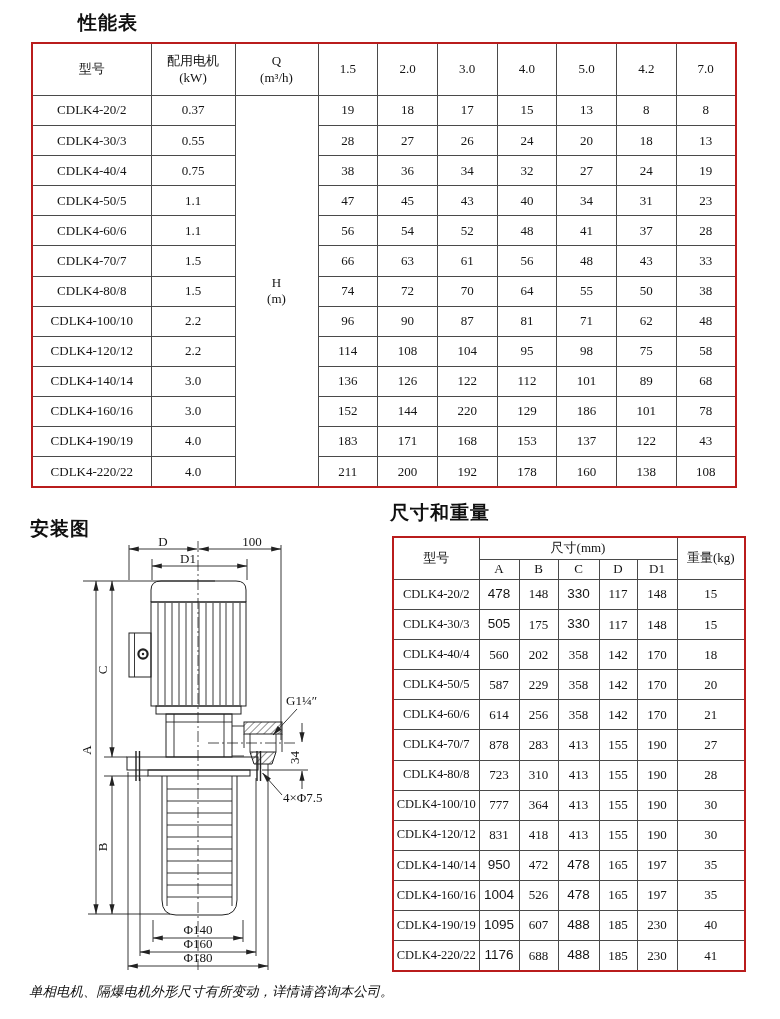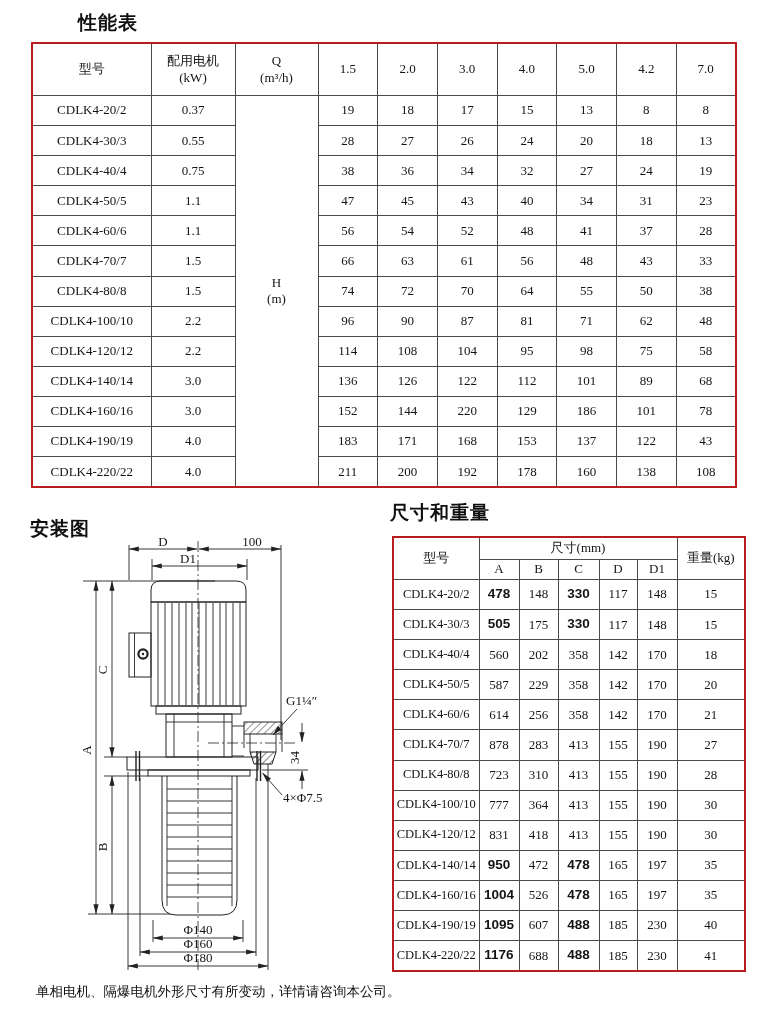--- a/index.html
+++ b/index.html
@@ -9,22 +9,22 @@
   table{border-collapse:collapse;table-layout:fixed;border:2px solid #b91c1c;}
   th,td{border:1px solid #4a4a4a;text-align:center;vertical-align:middle;padding:0;font-weight:normal;font-size:13px;line-height:1.25;overflow:hidden;white-space:nowrap;}
   #perf{left:31px;top:42px;width:704px;}
   #perf th{height:51px;}
   #perf td{height:29.1px;}
   #dims{left:392px;top:536px;width:352px;}
   #dims thead tr.r1 th{height:21px;}
   #dims thead tr.r2 th{height:19px;}
   #dims td{height:29.1px;}
   #dims td.model{font-size:12.5px;}
-  .sans{font-family:"Liberation Sans","DejaVu Sans",sans-serif;font-size:13.5px;font-weight:bold;}
-  .note{left:36px;top:983px;font-size:13.5px;color:#101010;}
+  .sans{font-family:"Liberation Sans","DejaVu Sans",sans-serif;font-size:13.5px;}
+  .note{left:29px;top:983px;font-size:13.5px;color:#101010;font-style:italic;}
   
   svg text{font-family:"Liberation Serif","DejaVu Serif",serif;font-size:13px;fill:#141414;}
   .ln{stroke:#222;stroke-width:1;fill:none;}
   .thin{stroke:#222;stroke-width:0.9;fill:none;}
   .cl{stroke:#222;stroke-width:0.8;fill:none;stroke-dasharray:11 3 2 3;}
   .dim{stroke:#222;stroke-width:0.9;fill:none;marker-start:url(#as);marker-end:url(#ae);}
   .dim1{stroke:#222;stroke-width:0.9;fill:none;marker-end:url(#ae);}
   .bolt{stroke:#222;stroke-width:1.4;}
 </style>
 </head>

